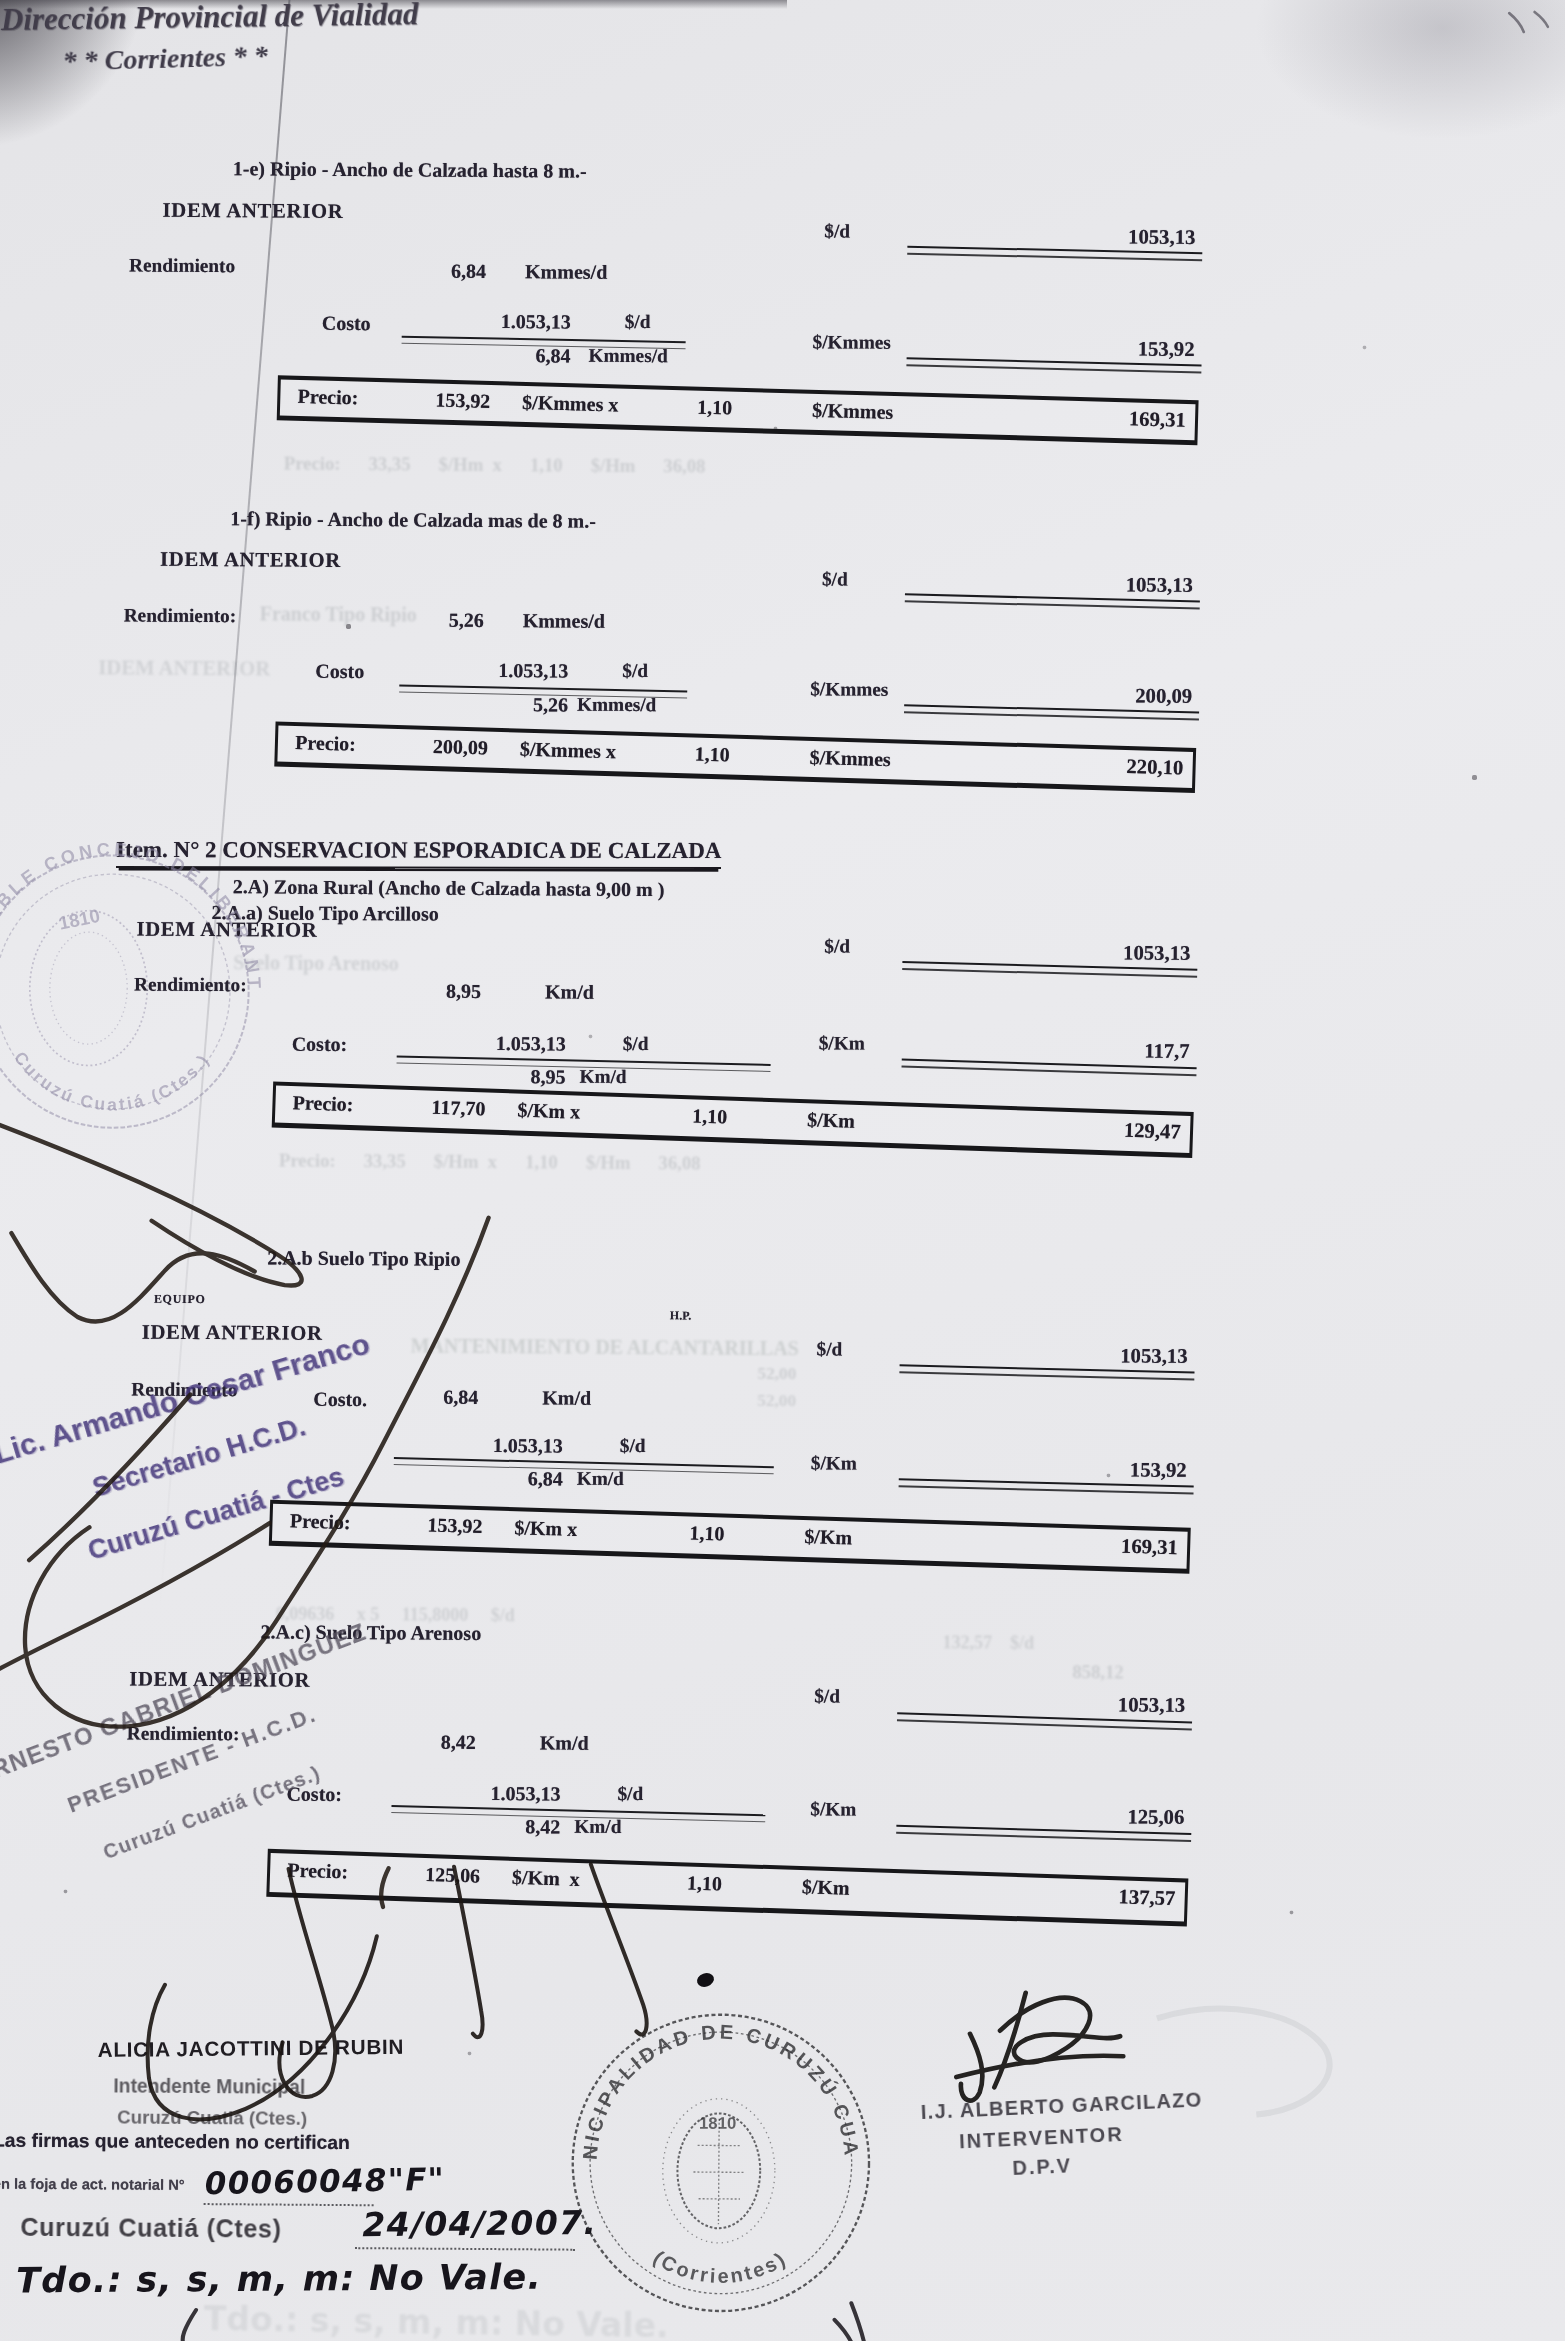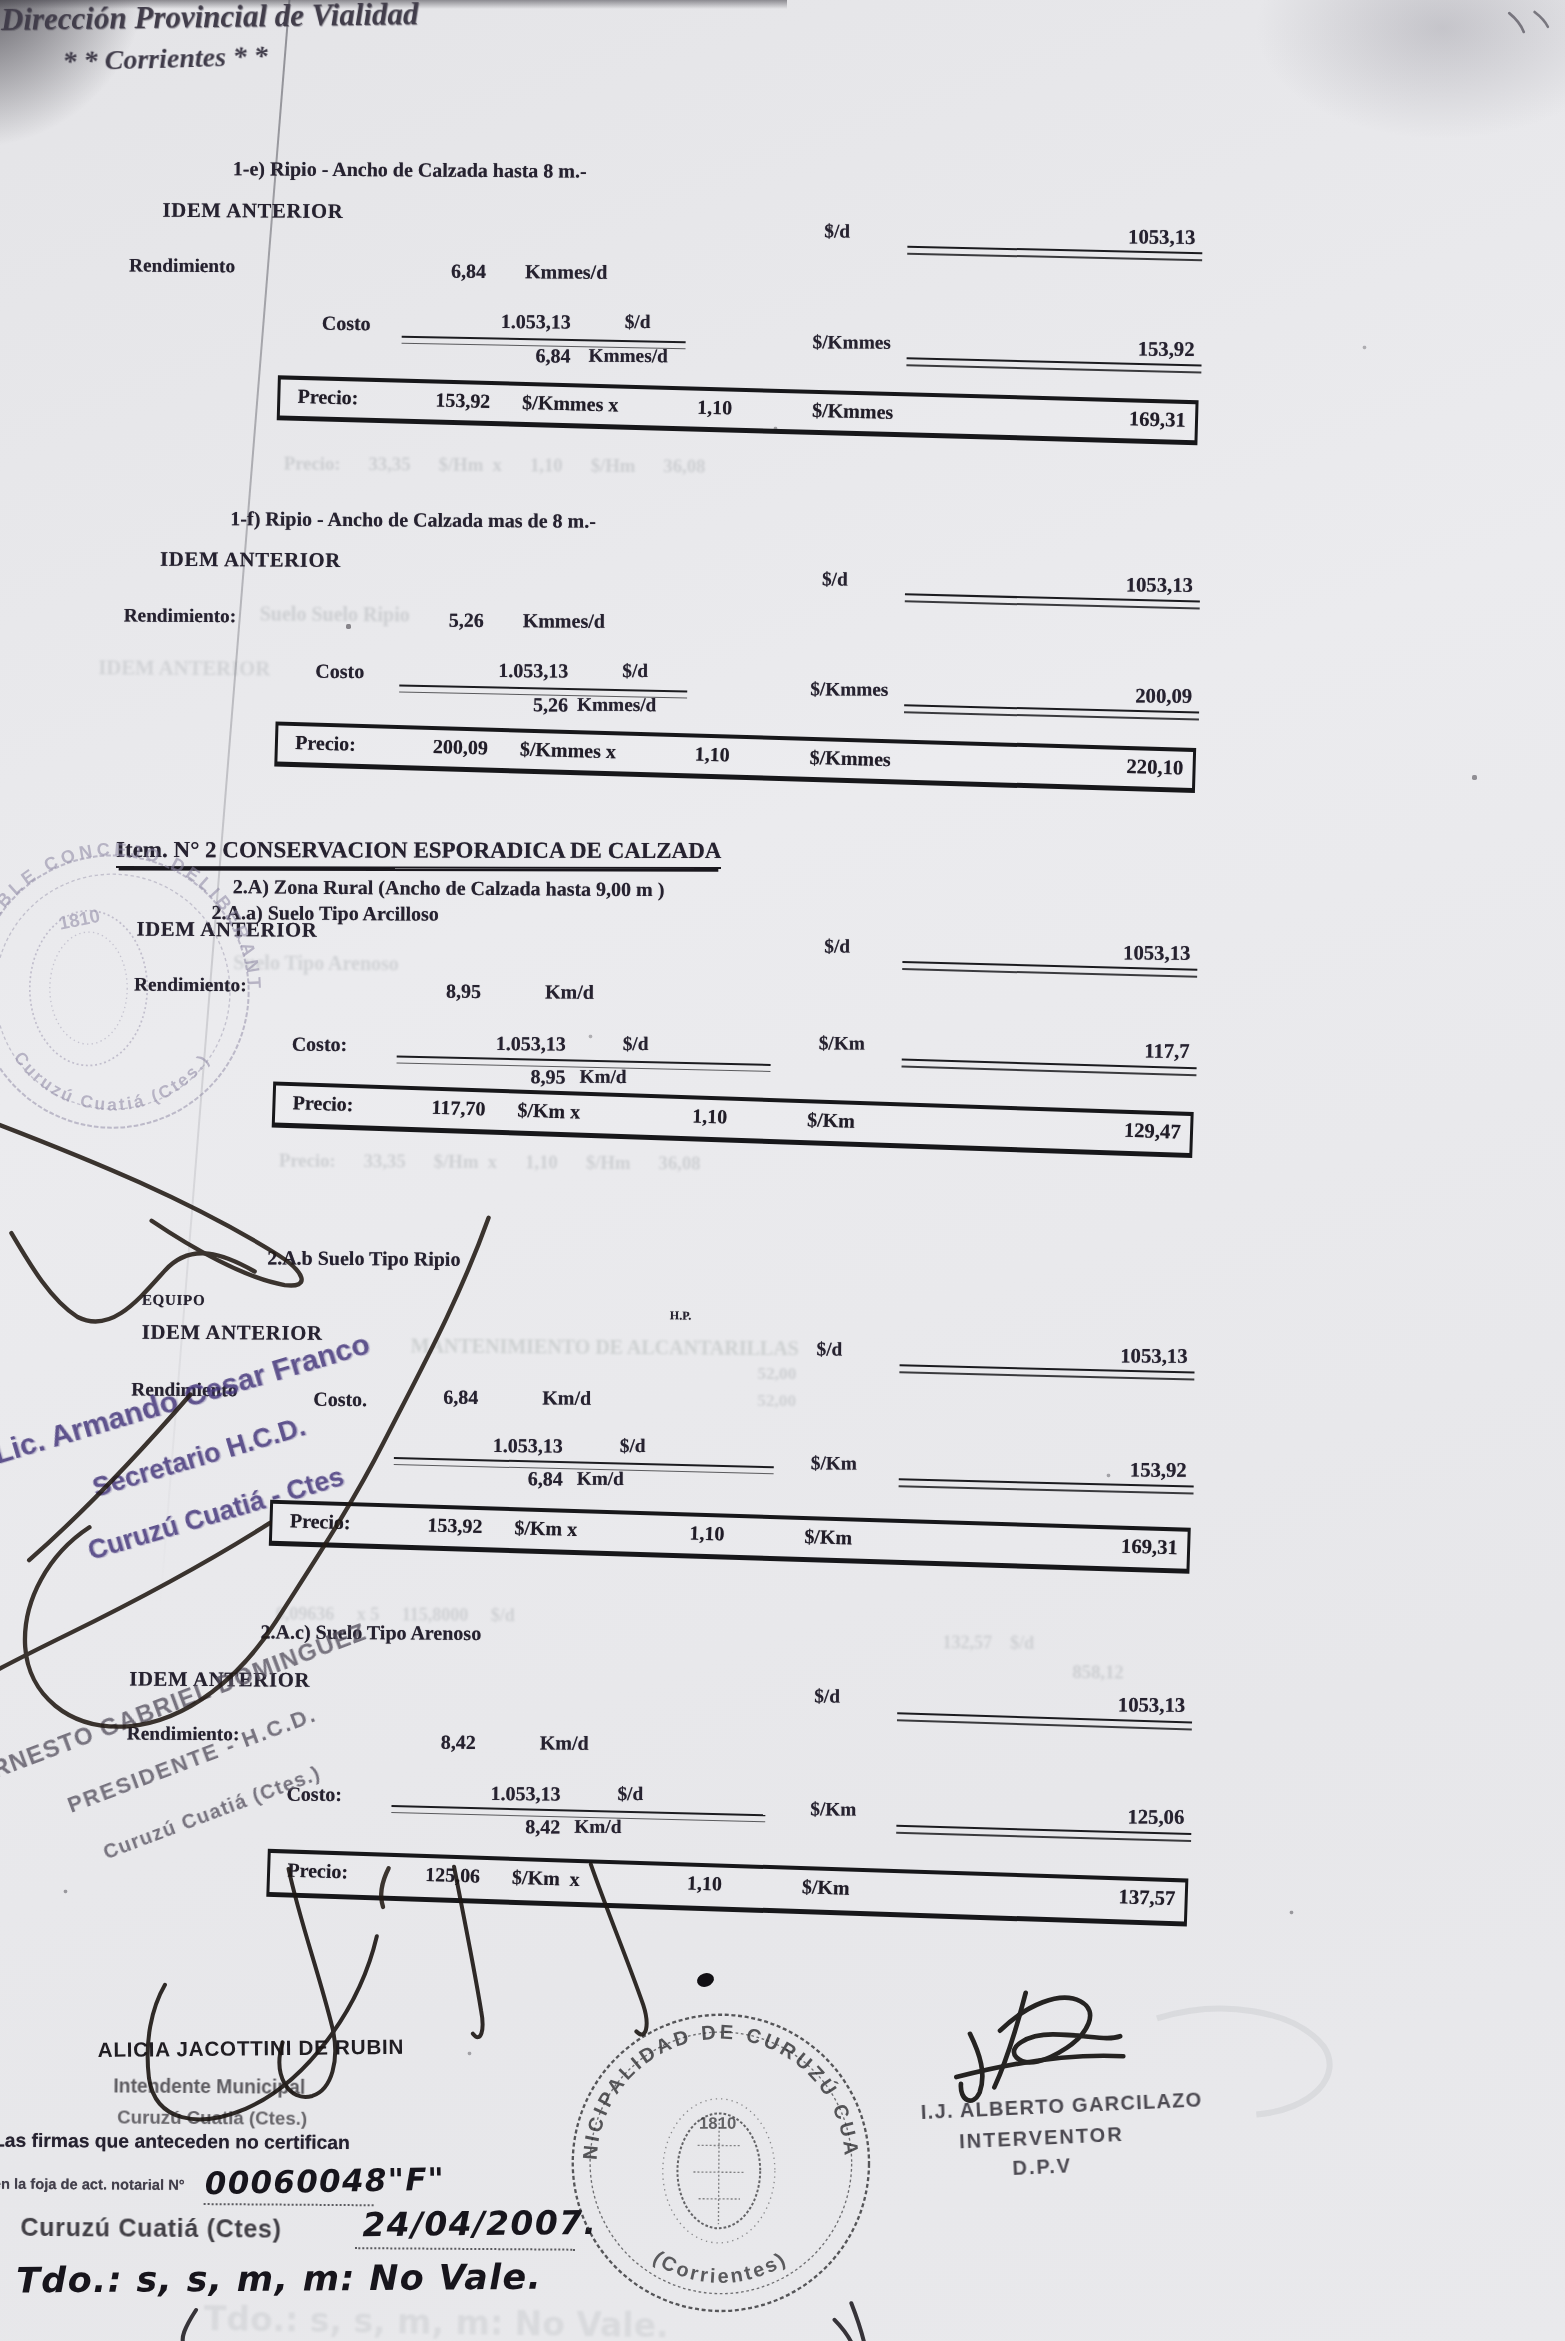--- a/index.html
+++ b/index.html
@@ -94,21 +94,21 @@
     </div>
 
     <div class="ghost" style="left:287px;top:452px;font-size:18.7px;opacity:.3">Precio:      33,35      $/Hm  x      1,10      $/Hm      36,08</div>
 
     <div class="sec">
       <div class="t" style="left:234px;top:507px;font-size:20px">1-f) Ripio - Ancho de Calzada mas de 8 m.-</div>
       <div class="t" style="left:164px;top:548px;font-size:20.7px;letter-spacing:0.7px">IDEM ANTERIOR</div>
       <div class="t" style="left:826px;top:564px;font-size:19.3px">$/d</div>
       <div class="t rv" style="left:1040px;top:567px;font-size:20.7px">1053,13</div>
       <div class="ul2" style="left:909px;top:591px;width:295px;transform:rotate(1deg)"></div>
-      <div class="ghost" style="left:264px;top:602px;font-size:20px;opacity:.3">Suelo Suelo Ripio</div>
+      <div class="ghost" style="left:264px;top:602px;font-size:20px;opacity:.3">Franco Tipo Ripio</div>
       <div class="t" style="left:128px;top:605px;font-size:19.3px">Rendimiento:</div>
       <div class="t rv" style="left:408px;top:607px;width:80px;font-size:20px">5,26</div>
       <div class="t" style="left:527px;top:607px;font-size:20px">Kmmes/d</div>
       <div class="ghost" style="left:103px;top:657px;font-size:20.7px;opacity:.25">IDEM ANTERIOR</div>
       <div class="t" style="left:320px;top:659px;font-size:20px">Costo</div>
       <div class="t rv" style="left:460px;top:657px;width:113px;font-size:20px">1.053,13</div>
       <div class="t" style="left:627px;top:657px;font-size:19.3px">$/d</div>
       <div class="fline" style="left:404px;top:685px;width:288px;transform:rotate(.8deg)"></div>
       <div class="t rv" style="left:460px;top:691px;width:113px;font-size:20px">5,26</div>
       <div class="t" style="left:582px;top:691px;font-size:19.3px">Kmmes/d</div>
@@ -156,21 +156,21 @@
         <span class="pc rv" style="left:395px;width:57px">1,10</span>
         <span class="pc" style="left:532px">$/Km</span>
         <span class="pc" style="right:9.3px;font-size:20.7px">129,47</span>
       </div>
     </div>
 
     <div class="ghost" style="left:287px;top:1149px;font-size:18.7px;opacity:.3">Precio:      33,35      $/Hm  x      1,10      $/Hm      36,08</div>
 
     <div class="sec">
       <div class="t" style="left:276px;top:1246px;font-size:20px">2.A.b Suelo Tipo Ripio</div>
-      <div class="t" style="left:151px;top:1292px;font-size:15px;letter-spacing:0.7px">EQUIPO</div>
+      <div class="t" style="left:163px;top:1292px;font-size:12px;letter-spacing:0.7px">EQUIPO</div>
       <div class="t" style="left:679px;top:1305px;font-size:12px">H.P.</div>
       <div class="t" style="left:151px;top:1321px;font-size:20.7px;letter-spacing:0.7px">IDEM ANTERIOR</div>
       <div class="ghost" style="left:420px;top:1333px;font-size:20px;opacity:.3;color:#8e9894">MANTENIMIENTO DE ALCANTARILLAS</div>
       <div class="t" style="left:826px;top:1334px;font-size:19.3px">$/d</div>
       <div class="t rv" style="left:1040px;top:1338px;font-size:20.7px">1053,13</div>
       <div class="ul2" style="left:909px;top:1362px;width:295px;transform:rotate(1deg)"></div>
       <div class="ghost" style="left:767px;top:1360px;font-size:17.3px;opacity:.3">52,00</div>
       <div class="ghost" style="left:767px;top:1387px;font-size:17.3px;opacity:.28">52,00</div>
       <div class="t" style="left:141px;top:1379px;font-size:19.3px">Rendimiento</div>
       <div class="t rv" style="left:408px;top:1384px;width:80px;font-size:20px">6,84</div>

